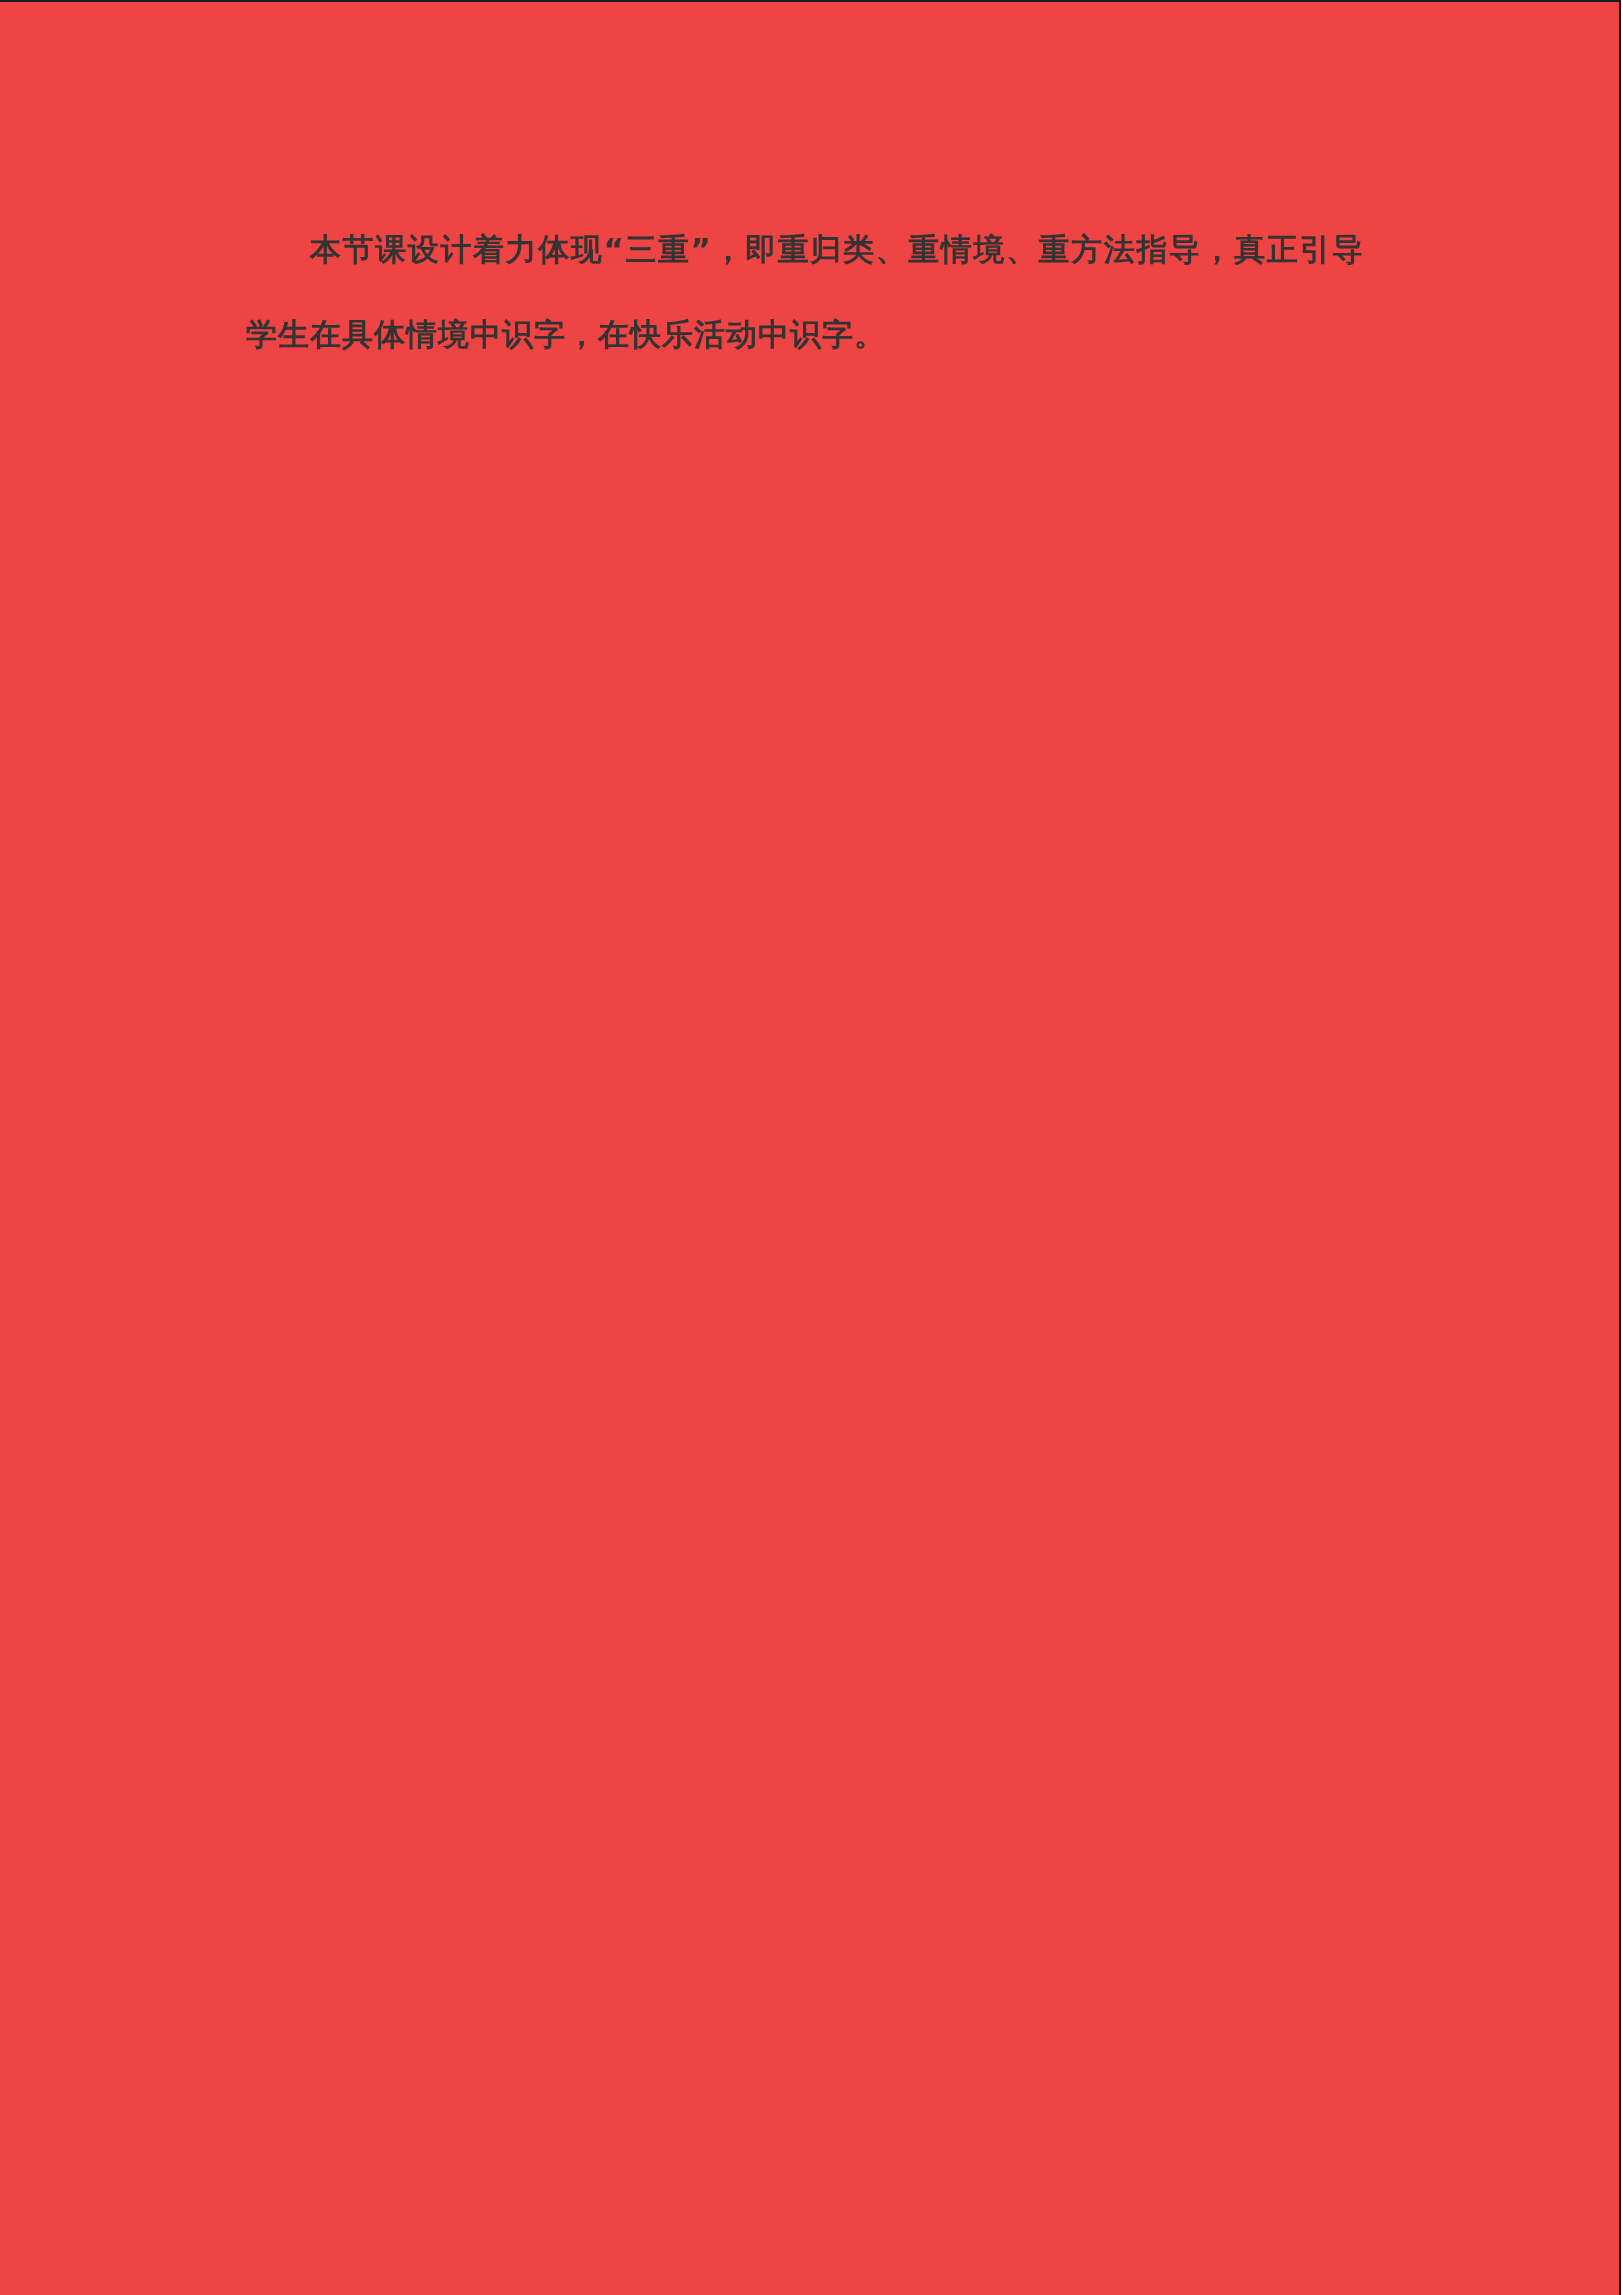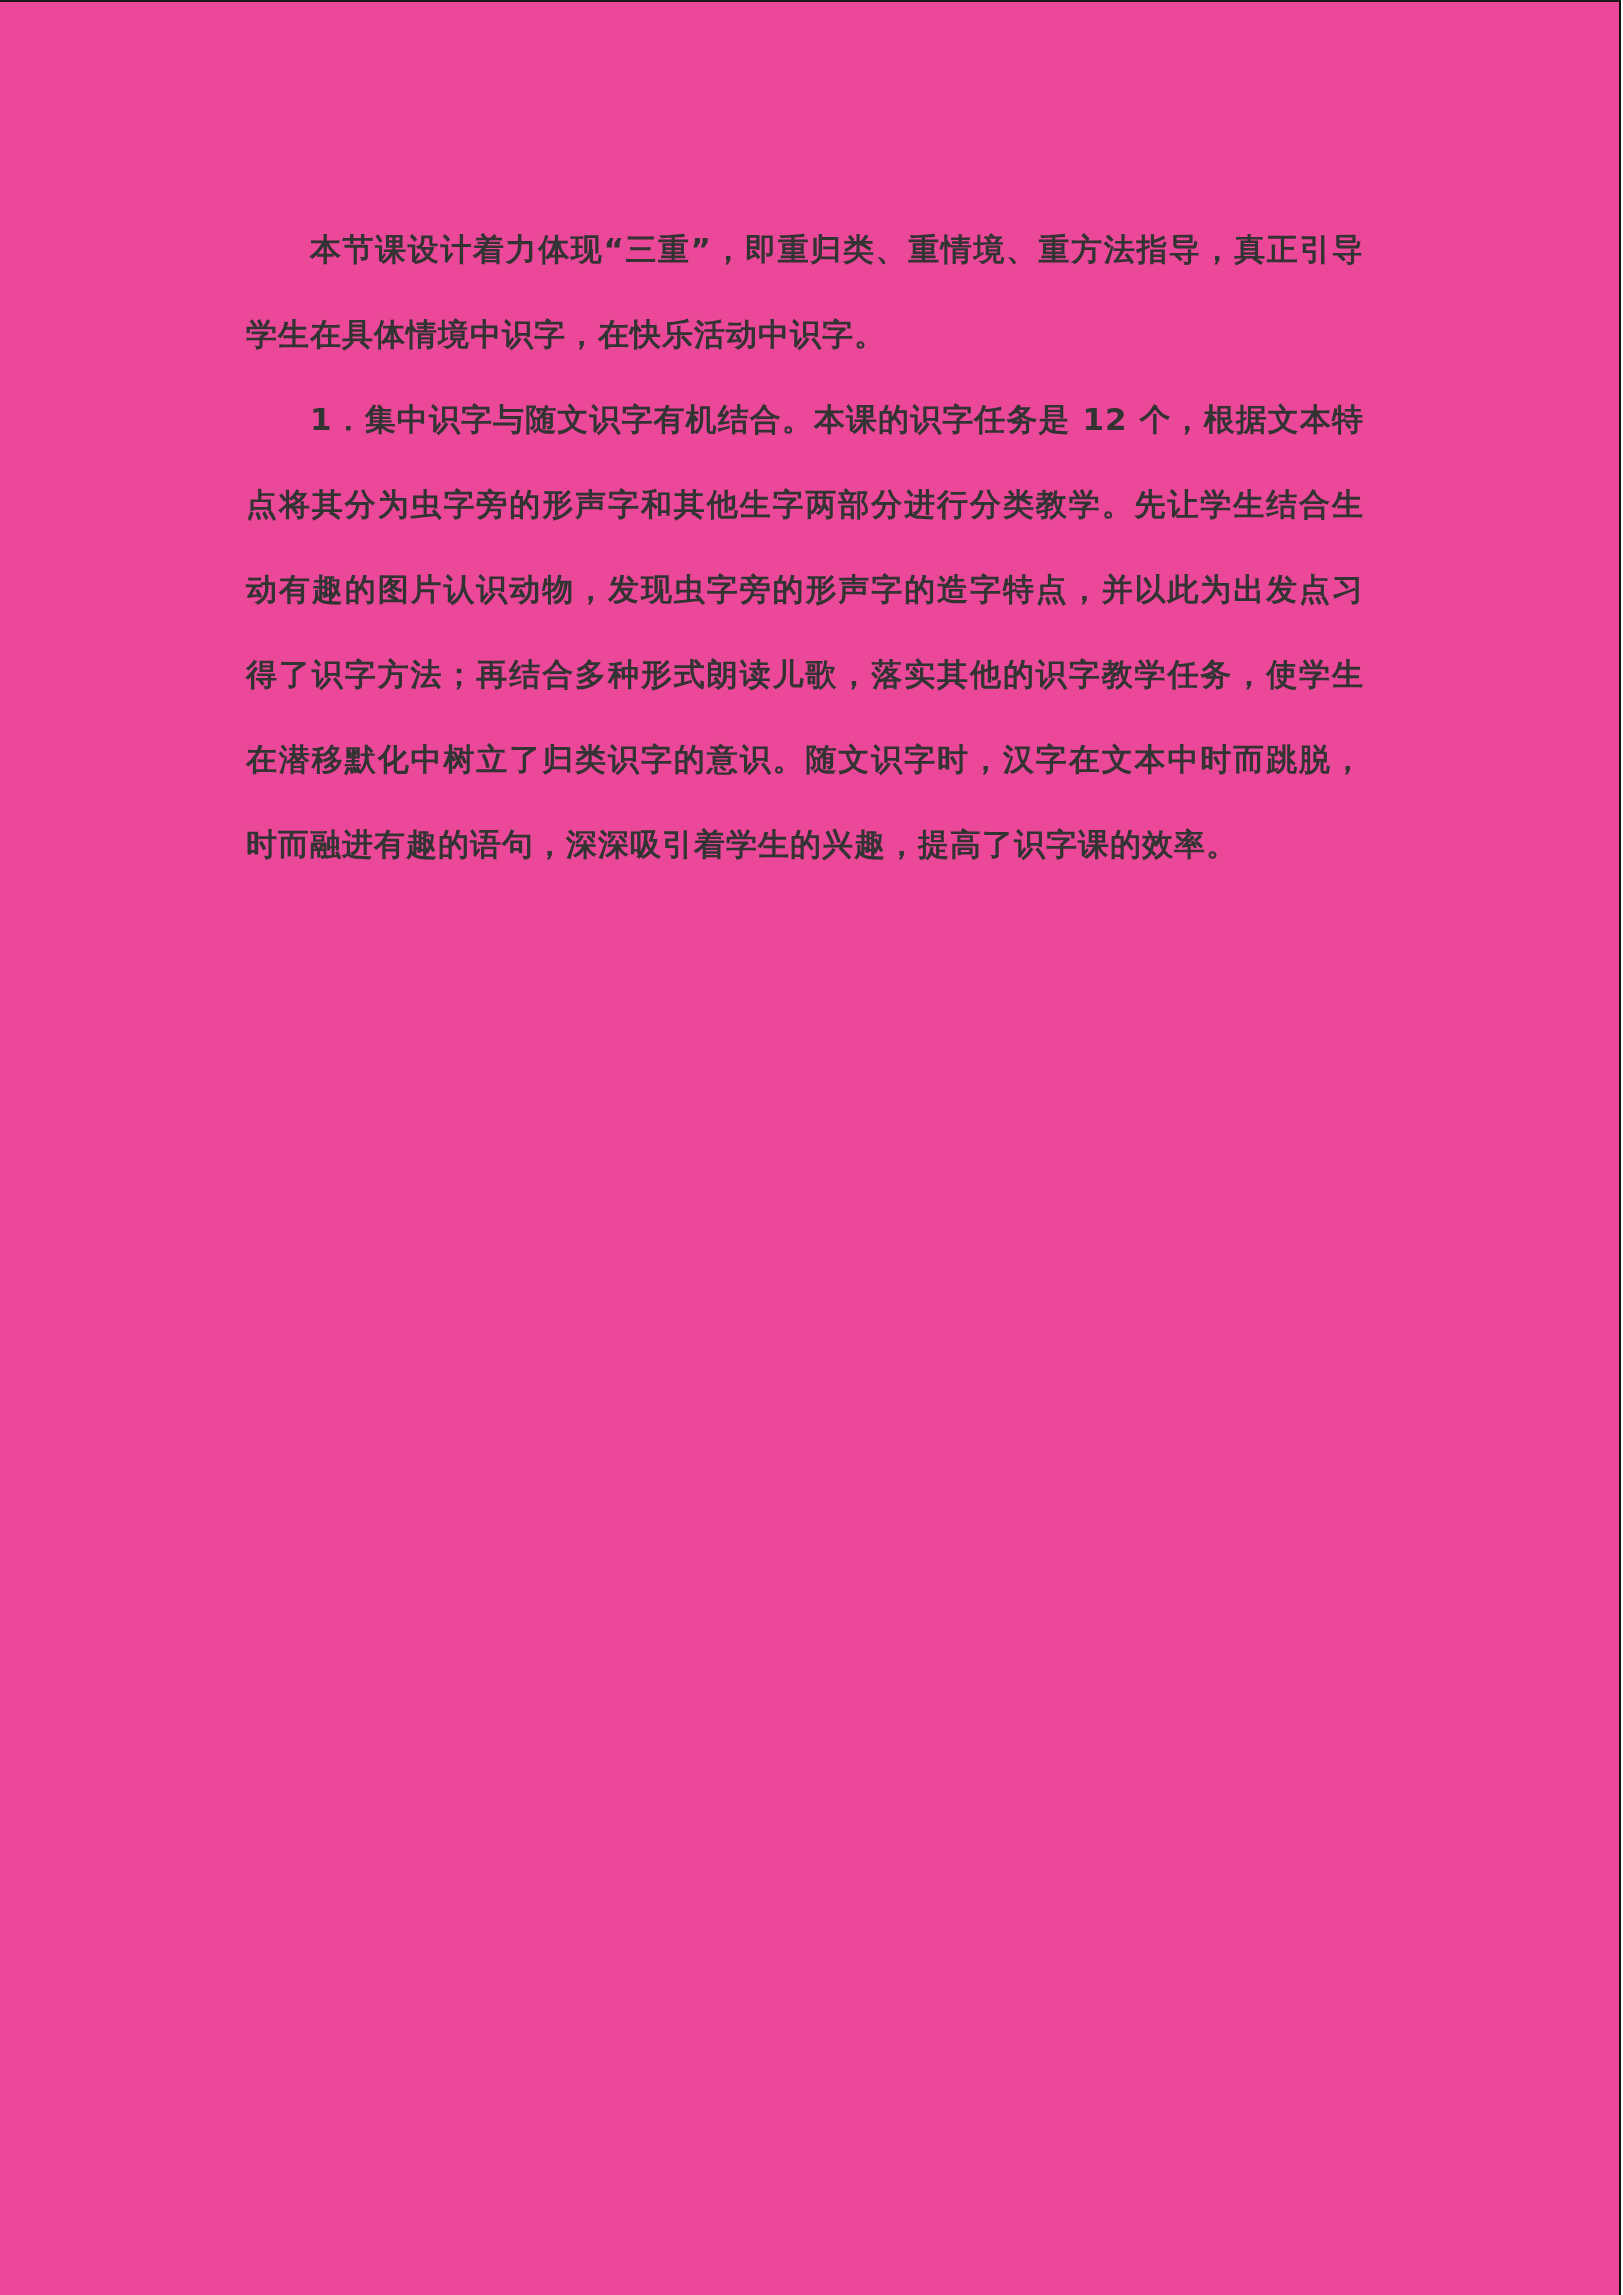--- a/index.html
+++ b/index.html
@@ -12,21 +12,21 @@
       height: 2295px;
       position: relative;
       overflow: hidden;
     }
     .page {
       position: absolute;
       left: 0;
       top: 0;
       width: 1621px;
       height: 2295px;
-      background: #ec4899;
+      background: #ef4444;
       border-top: 2px solid #1a1a1a;
       border-right: 2px solid #111111;
       box-sizing: border-box;
     }
     .content {
       position: absolute;
       left: 246px;
       top: 205px;
       width: 1118px;
       color: #333333;
@@ -43,16 +43,15 @@
       text-align: justify;
       text-align-last: left;
     }
   </style>
 </head>
 <body>
 
 <div class="page">
   <div class="content">
     <p class="para">本节课设计着力体现“三重”，即重归类、重情境、重方法指导，真正引导学生在具体情境中识字，在快乐活动中识字。</p>
-    <p class="para">1．集中识字与随文识字有机结合。本课的识字任务是 12 个，根据文本特点将其分为虫字旁的形声字和其他生字两部分进行分类教学。先让学生结合生动有趣的图片认识动物，发现虫字旁的形声字的造字特点，并以此为出发点习得了识字方法；再结合多种形式朗读儿歌，落实其他的识字教学任务，使学生在潜移默化中树立了归类识字的意识。随文识字时，汉字在文本中时而跳脱，时而融进有趣的语句，深深吸引着学生的兴趣，提高了识字课的效率。</p>
   </div>
 </div>
 
 
 </body></html>

